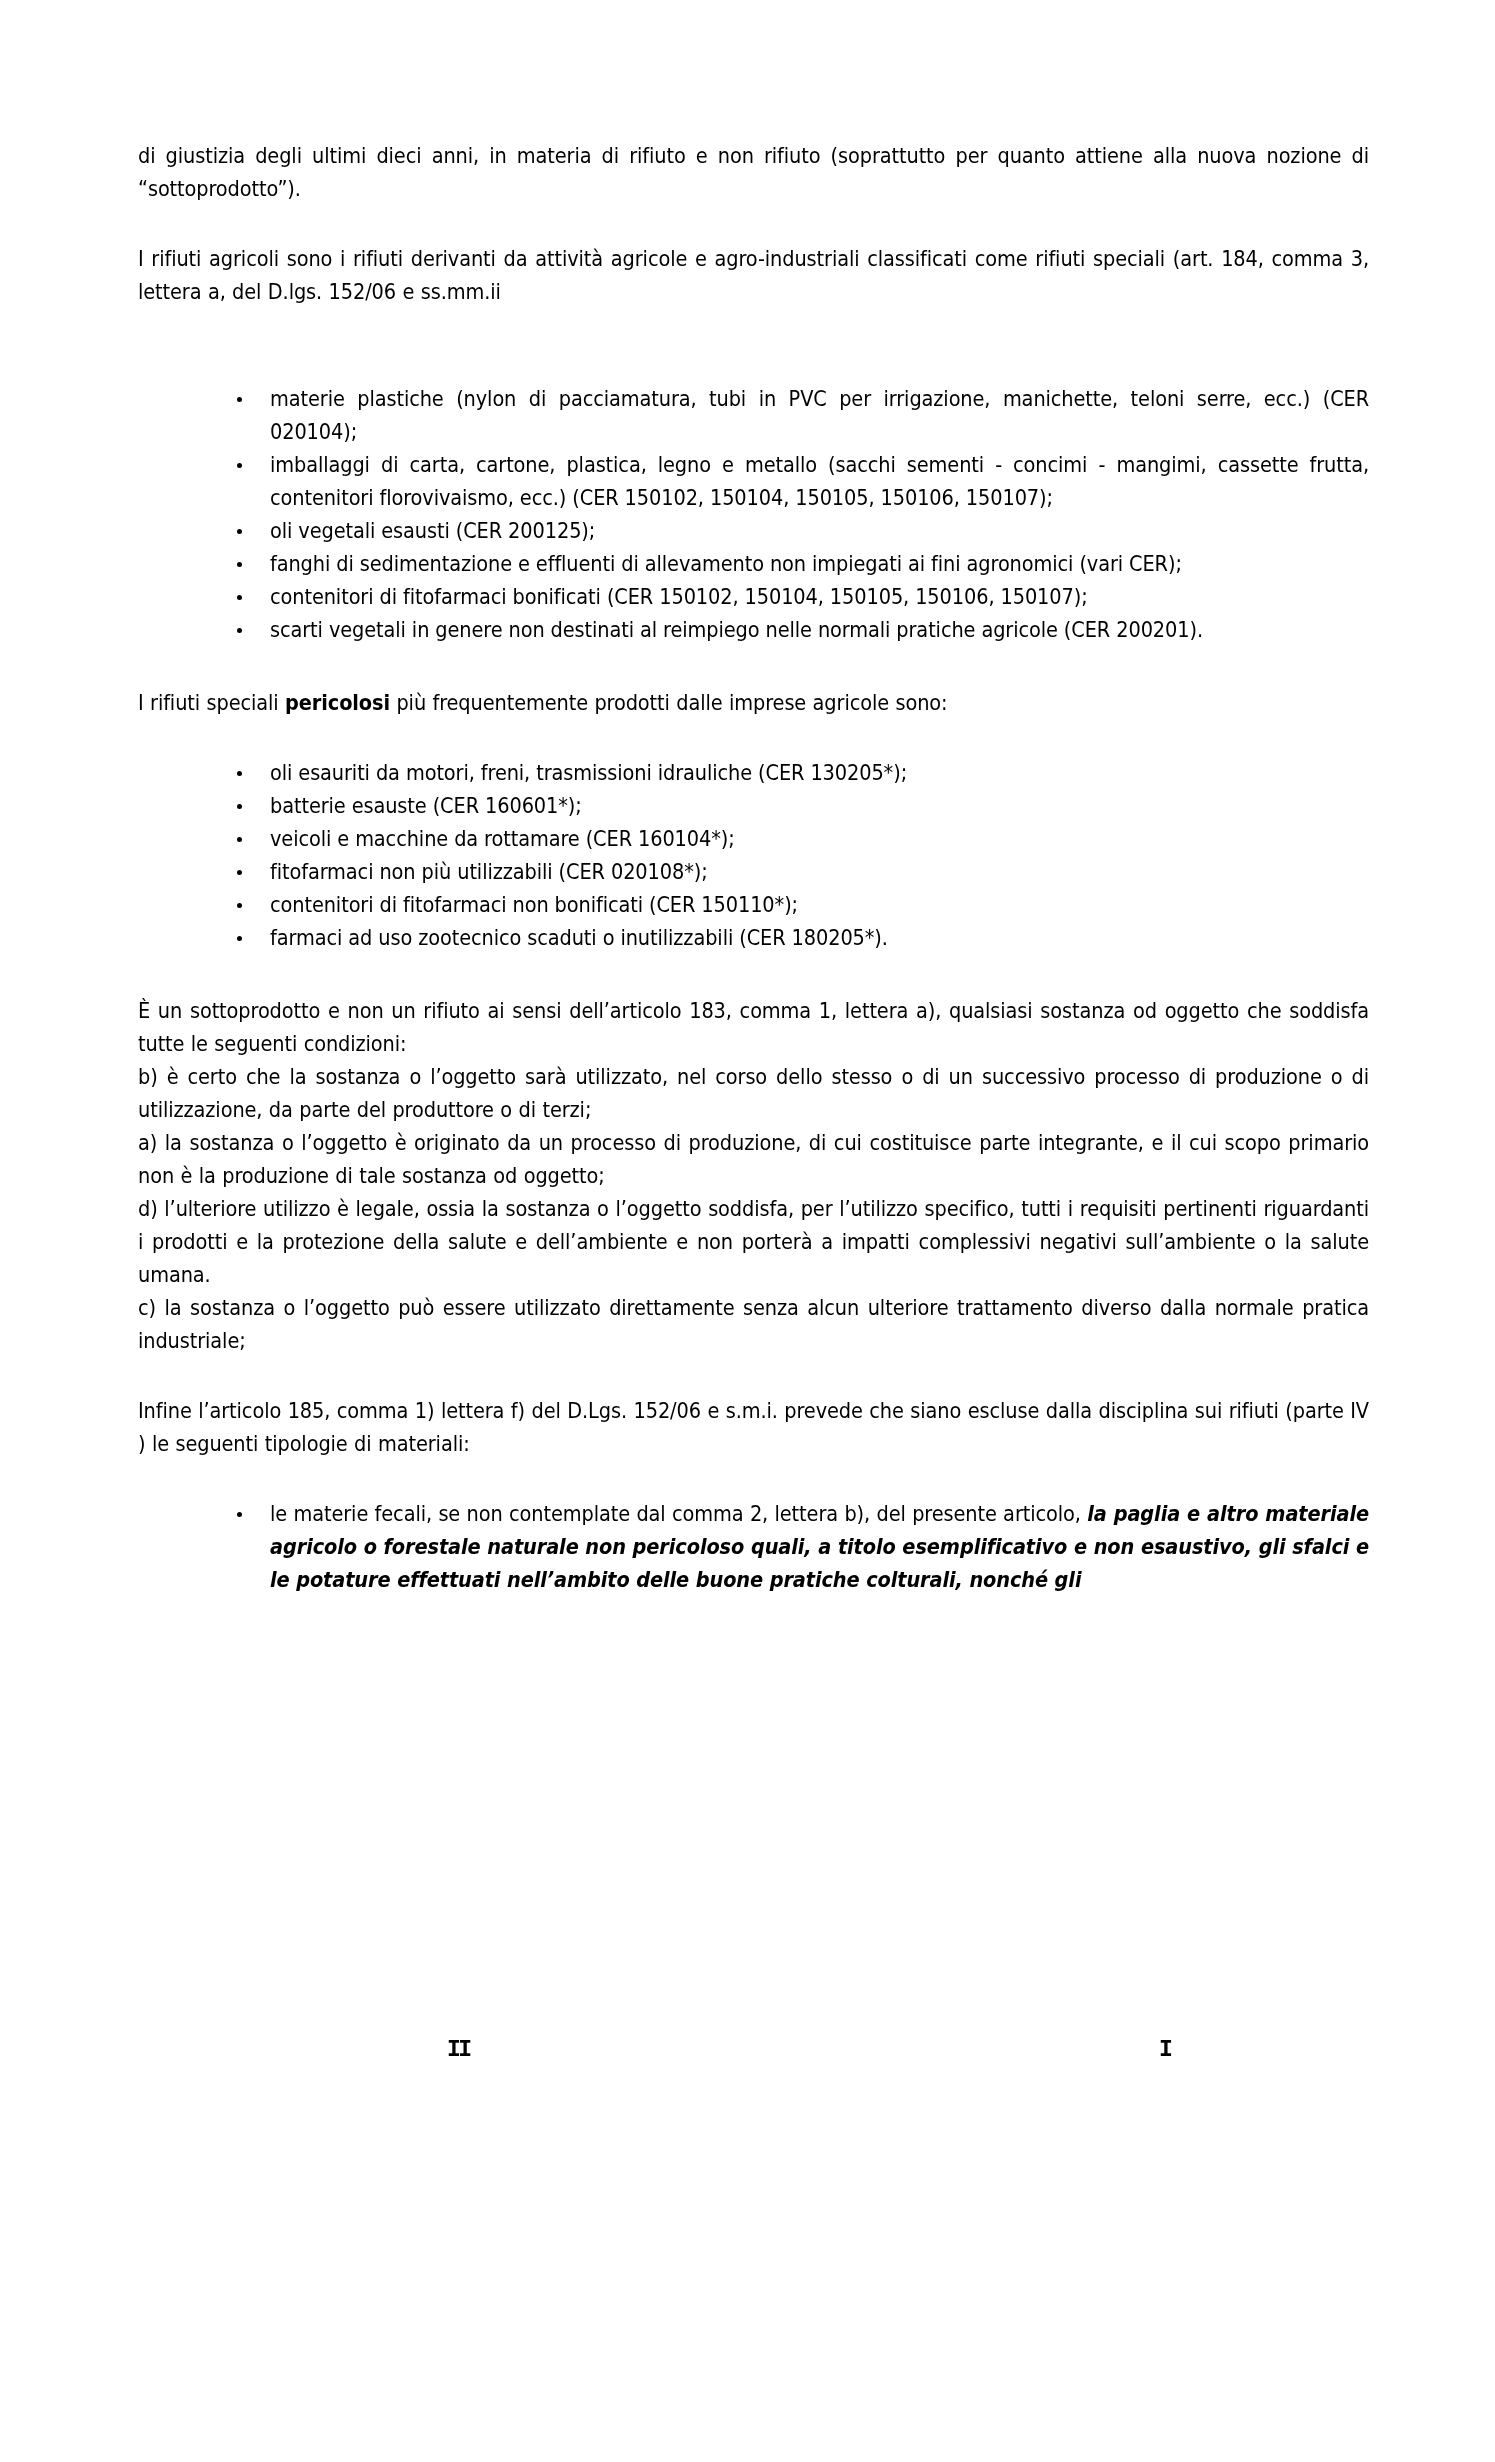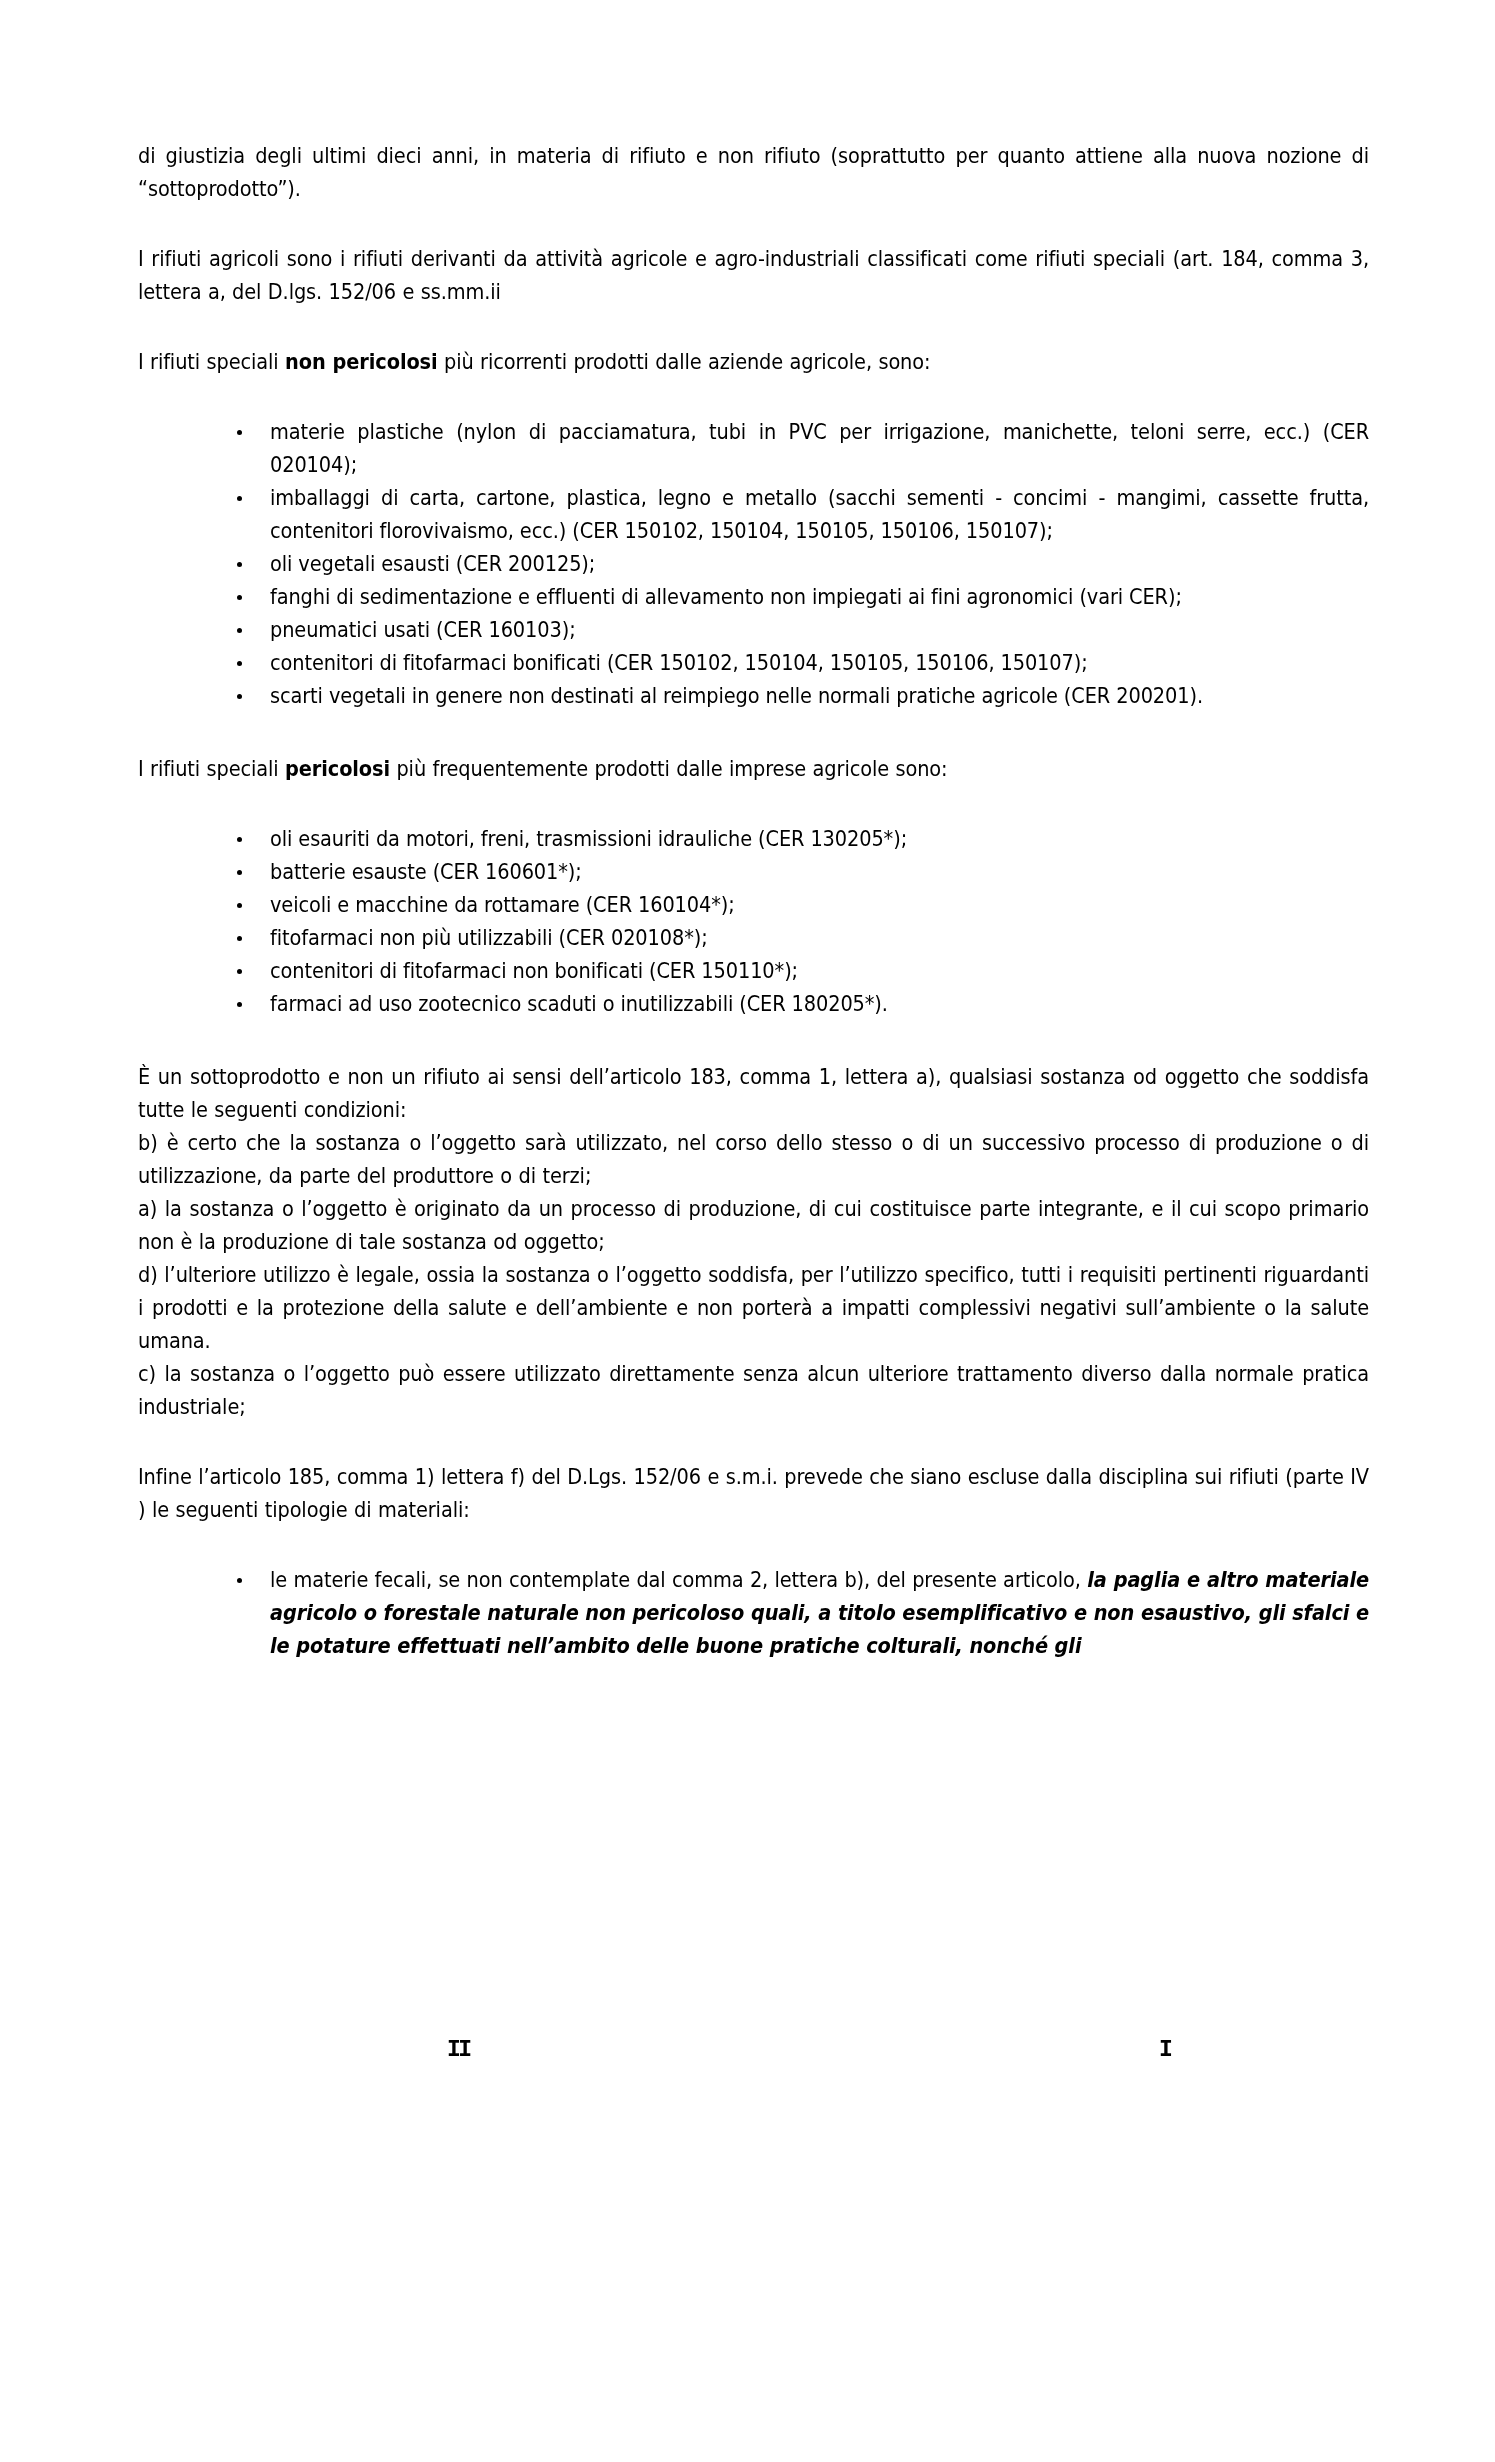--- a/index.html
+++ b/index.html
@@ -96,30 +96,28 @@
   <div class="content">
 
     <p class="para">di giustizia degli ultimi dieci anni, in materia di rifiuto e non rifiuto (soprattutto per quanto attiene alla nuova nozione di “sottoprodotto”).</p>
 
     <div class="spacer-md"></div>
 
     <p class="para">I rifiuti agricoli sono i rifiuti derivanti da attività agricole e agro-industriali classificati come rifiuti speciali (art. 184, comma 3, lettera a, del D.lgs. 152/06 e ss.mm.ii</p>
 
     <div class="spacer-md"></div>
 
-    <p class="para nojustify"><span>I rifiuti speciali </span><b>non pericolosi</b><span> più ricorrenti prodotti dalle aziende agricole, sono:</span></p>
 
     <div class="spacer-md"></div>
 
     <ul class="bullets">
       <li>materie plastiche (nylon di pacciamatura, tubi in PVC per irrigazione, manichette, teloni serre, ecc.) (CER 020104);</li>
       <li>imballaggi di carta, cartone, plastica, legno e metallo (sacchi sementi - concimi - mangimi, cassette frutta, contenitori florovivaismo, ecc.) (CER 150102, 150104, 150105, 150106, 150107);</li>
       <li>oli vegetali esausti (CER 200125);</li>
       <li>fanghi di sedimentazione e effluenti di allevamento non impiegati ai fini agronomici (vari CER);</li>
-      <li>pneumatici usati (CER 160103);</li>
       <li>contenitori di fitofarmaci bonificati (CER 150102, 150104, 150105, 150106, 150107);</li>
       <li>scarti vegetali in genere non destinati al reimpiego nelle normali pratiche agricole (CER 200201).</li>
     </ul>
 
     <div class="spacer-lg"></div>
 
     <p class="para nojustify"><span>I rifiuti speciali </span><b>pericolosi</b><span> più frequentemente prodotti dalle imprese agricole sono:</span></p>
 
     <div class="spacer-md"></div>
 

